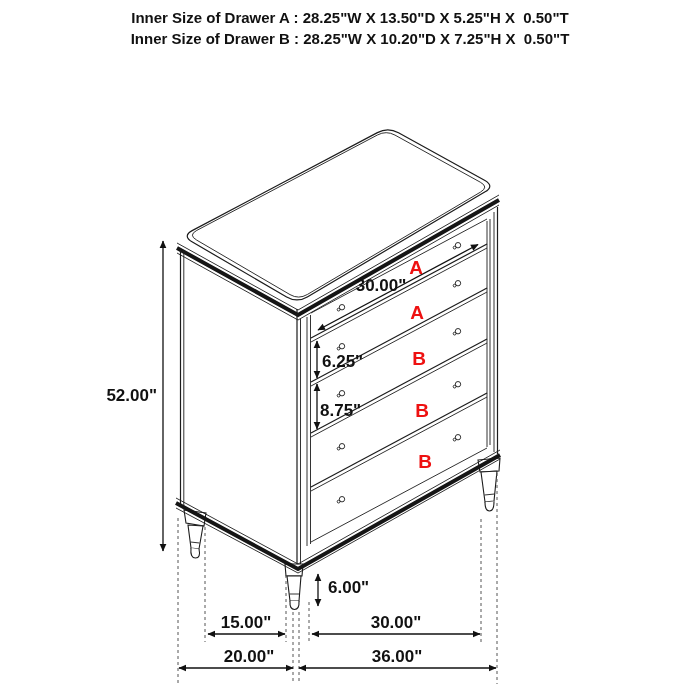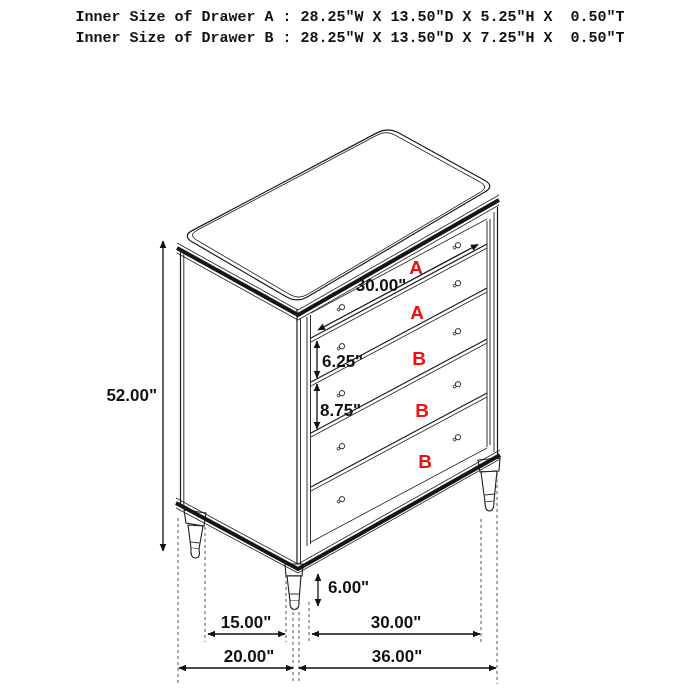--- a/index.html
+++ b/index.html
@@ -1,39 +1,39 @@
 <!DOCTYPE html>
 <html><head>
 <meta charset="utf-8">
 <style>
   html,body{margin:0;padding:0;background:#ffffff;}
   .canvas{position:relative;width:700px;height:700px;background:#ffffff;overflow:hidden;
           font-family:"Liberation Sans",sans-serif;}
   .header{position:absolute;top:7px;left:0;width:700px;text-align:center;
           font-weight:bold;font-size:15px;line-height:21px;color:#111;}
-  .header div{white-space:pre;font-family:Liberation Mono, monospace;}
+  .header div{white-space:pre;}
   svg{position:absolute;top:0;left:0;}
   .ln{stroke:#1c1c1c;stroke-width:1.2;fill:none;}
   .ln-thin{stroke:#1c1c1c;stroke-width:0.9;fill:none;}
   .ln-thick{stroke:#151515;stroke-width:4;fill:none;}
   .leg{stroke:#1c1c1c;stroke-width:1.1;fill:#ffffff;}
   .dash{stroke:#555;stroke-width:1;fill:none;stroke-dasharray:3 3;}
   .dim{stroke:#111;stroke-width:1.3;fill:none;}
   .dimtxt{font-weight:bold;font-size:17px;fill:#111;}
   .dlabel{font-weight:bold;font-size:19px;fill:#ee1111;}
   .knob{stroke:#1c1c1c;stroke-width:0.9;fill:none;}
 </style>
 </head>
 <body>
 
 <div class="canvas">
 
   <div class="header">
     <div>Inner Size of Drawer A : 28.25"W X 13.50"D X 5.25"H X  0.50"T</div>
-    <div>Inner Size of Drawer B : 28.25"W X 13.50"D X 7.25"H X  0.50"T</div>
+    <div>Inner Size of Drawer B : 28.25"W X 10.20"D X 7.25"H X  0.50"T</div>
   </div>
 
   <svg width="700" height="700" viewBox="0 0 700 700">
     <defs>
       <marker id="arr" viewBox="0 0 10 10" refX="9.2" refY="5" markerWidth="10" markerHeight="7.6" markerUnits="userSpaceOnUse" orient="auto-start-reverse">
         <path d="M0,0.6 L10,5 L0,9.4 Z" fill="#111"></path>
       </marker>
     </defs>
 
     <g>

